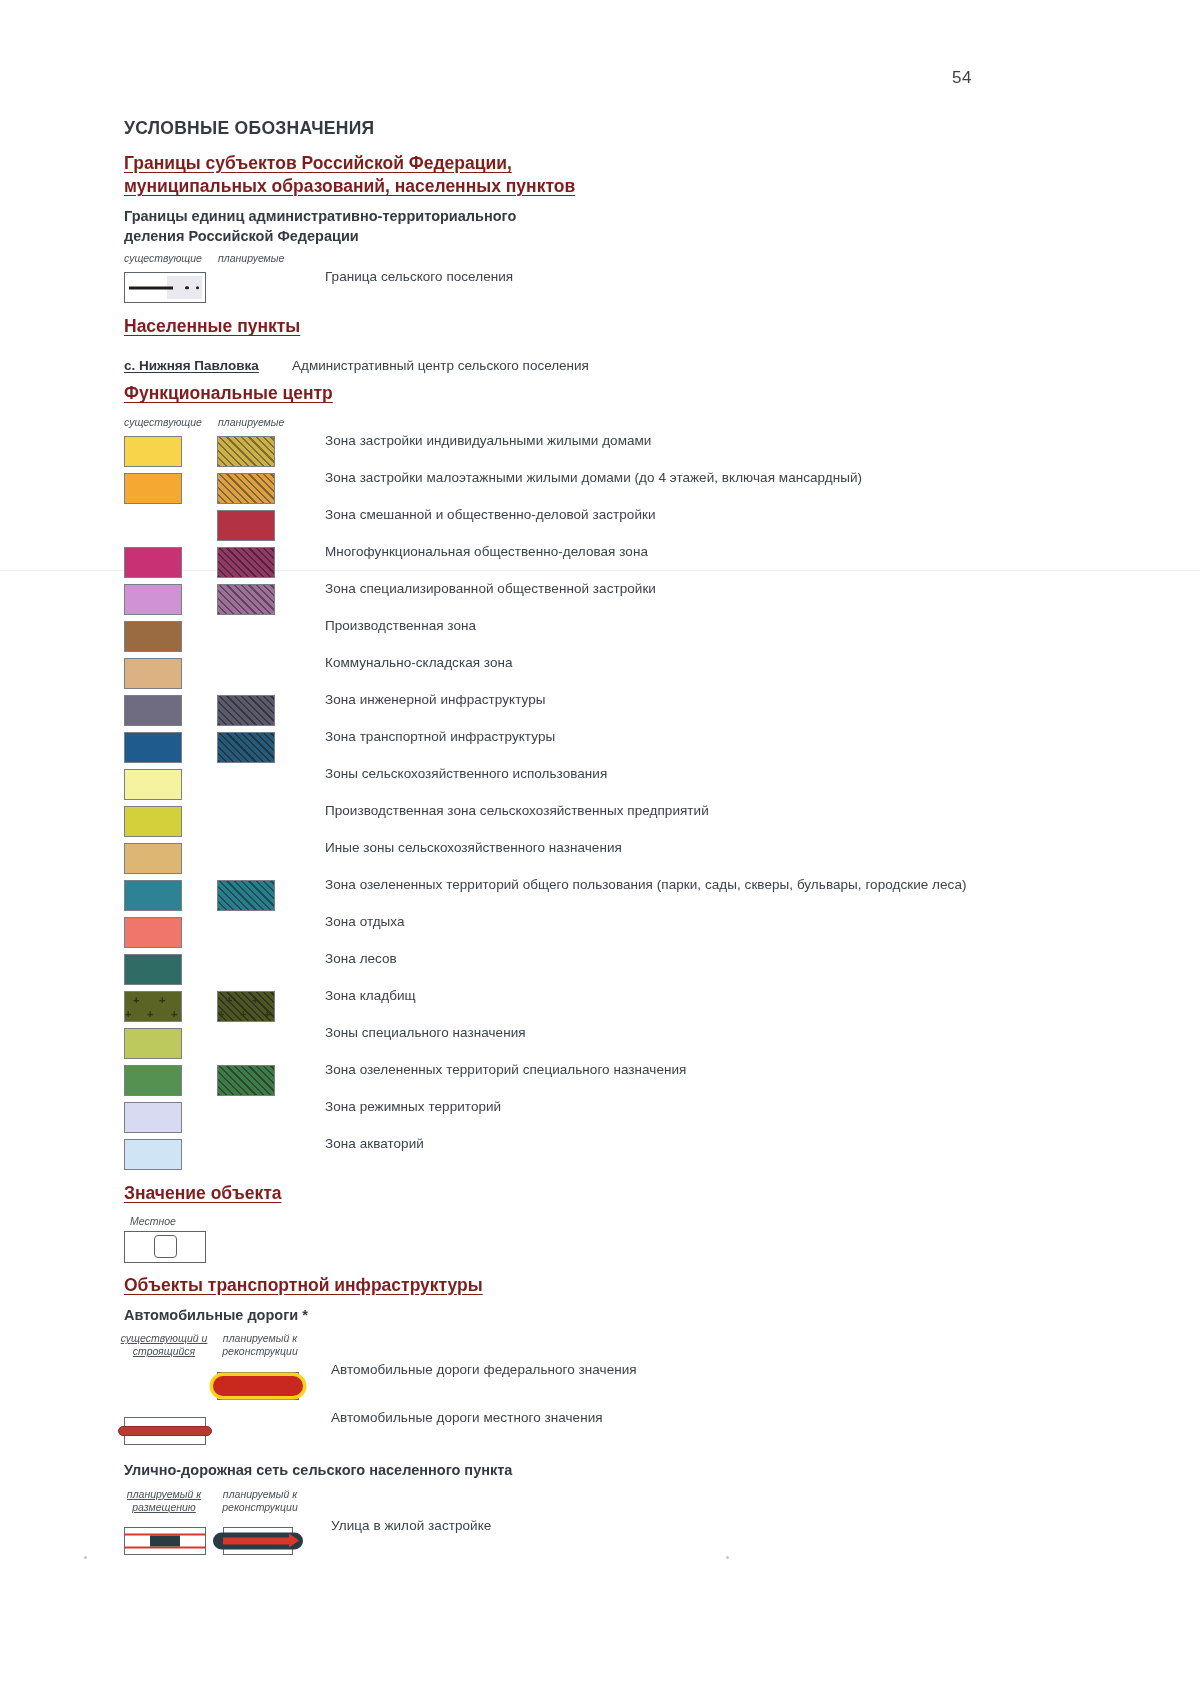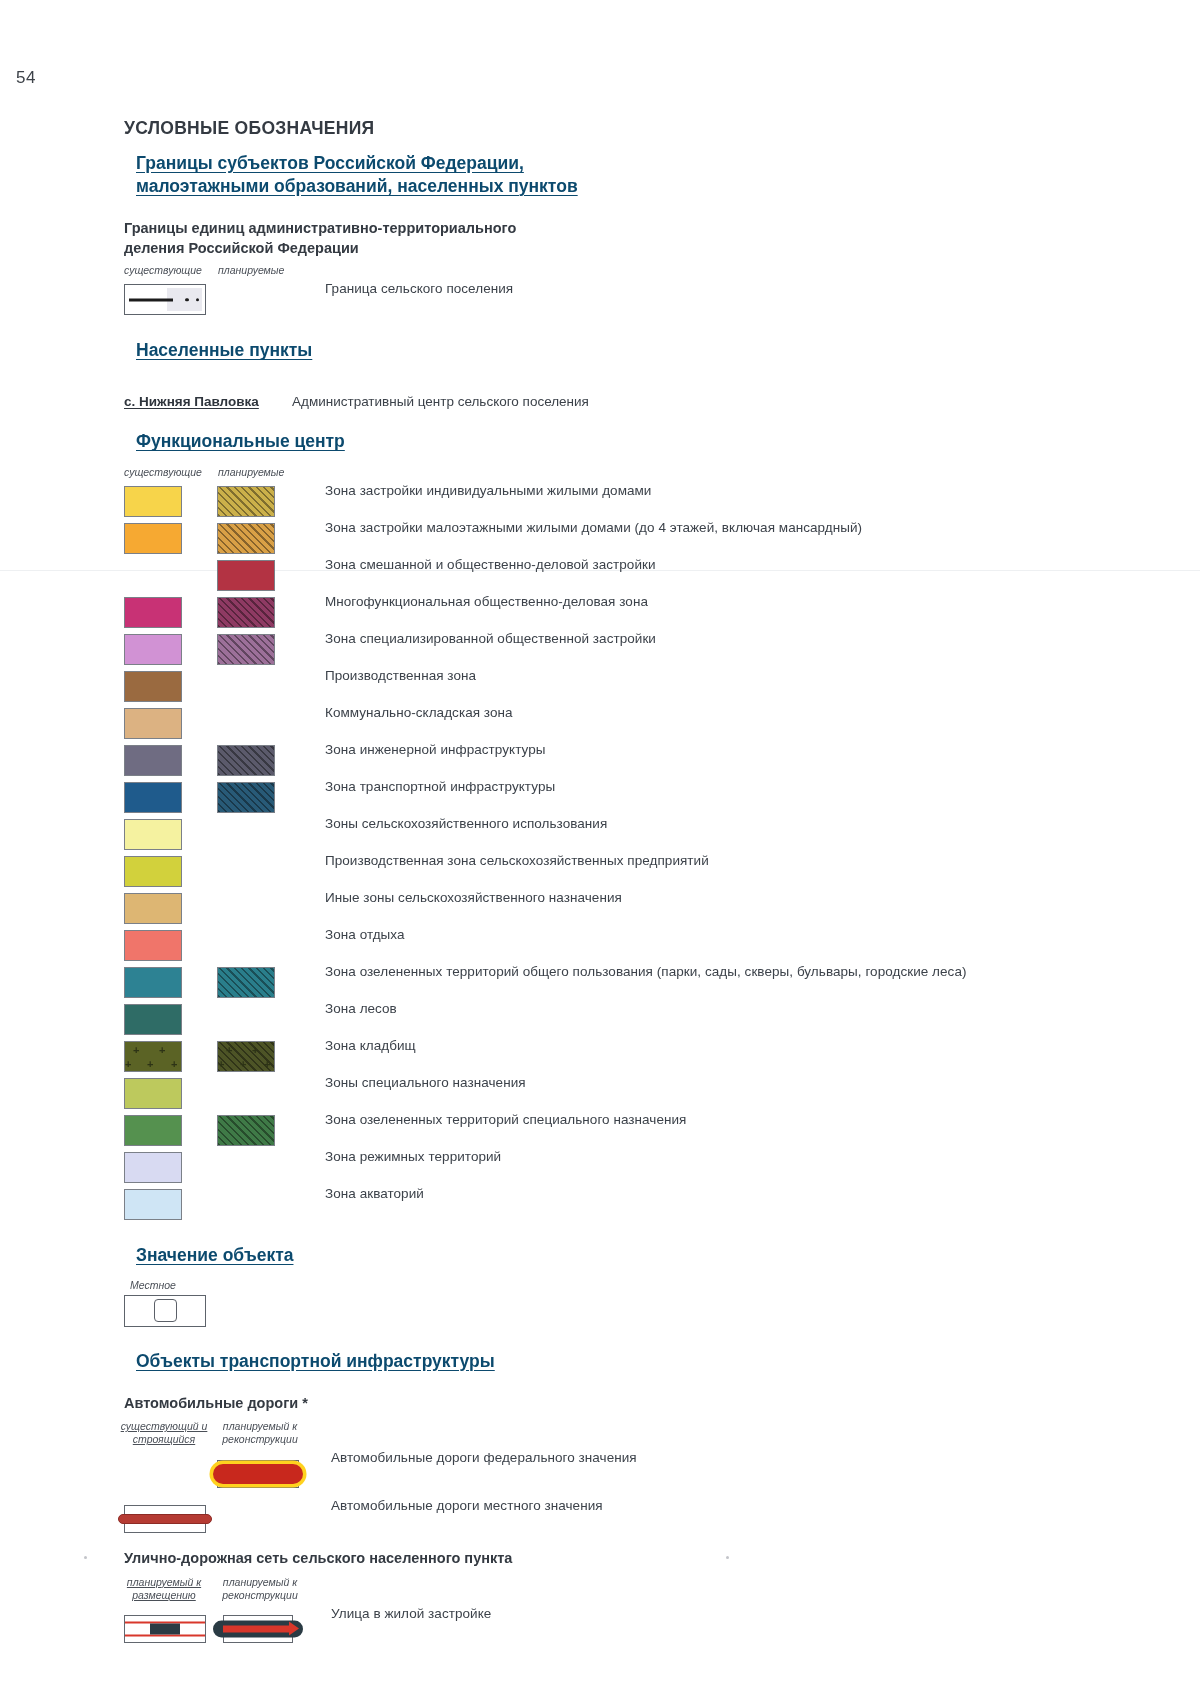--- a/index.html
+++ b/index.html
@@ -16,23 +16,23 @@
     color: #3a3f47;
     overflow: hidden;
   }
   .page {
     position: absolute;
     inset: 0;
   }
   .page-number {
     position: absolute;
     top: 68px;
-    left: 16px;
+    left: 0;
     width: 972px;
-    text-align: left;
+    text-align: right;
     font-size: 17px;
     color: #3d4249;
     letter-spacing: .5px;
   }
 
   .content {
     position: absolute;
     left: 124px;
     top: 118px;
     width: 1010px;
@@ -42,25 +42,25 @@
   .h-main {
     font-size: 17.5px;
     font-weight: bold;
     color: #343a42;
     letter-spacing: .3px;
     margin: 0 0 13px 0;
   }
   .h-section {
     font-size: 17.5px;
     font-weight: bold;
-    color: #0c4a6e;
+    color: #7f1d1d;
     text-decoration: underline;
     text-underline-offset: 3px;
     line-height: 1.32;
-    margin: 12px;
+    margin: 0;
   }
   .h-sub {
     font-size: 14.5px;
     font-weight: bold;
     color: #343a42;
     line-height: 1.35;
     margin: 0;
   }
   .col-heads {
     position: relative;
@@ -348,21 +348,21 @@
   <div class="corner-dot" style="left:726px; top:1556px;"></div>
 
   <div class="page-number">54</div>
 
   <div class="content">
 
     <div class="h-main">УСЛОВНЫЕ ОБОЗНАЧЕНИЯ</div>
 
     <div class="h-section">
       <span>Границы субъектов Российской Федерации,</span><br>
-      <span>малоэтажными образований, населенных пунктов</span>
+      <span>муниципальных образований, населенных пунктов</span>
     </div>
 
     <div class="spacer-s"></div>
 
     <div class="h-sub">
       <span>Границы единиц административно-территориального</span><br>
       <span>деления Российской Федерации</span>
     </div>
 
     <div class="col-heads">
@@ -510,35 +510,35 @@
         </div>
         <div class="row">
           <div class="cellA">
             <div class="sw" style="background: rgb(221, 182, 115);"></div>
           </div>
           <div class="cellB"></div>
           <div class="row-label">Иные зоны сельскохозяйственного назначения</div>
         </div>
         <div class="row">
           <div class="cellA">
-            <div class="sw" style="background: rgb(240, 117, 106);"></div>
-          </div>
-          <div class="cellB"></div>
-          <div class="row-label">Зона отдыха</div>
-        </div>
-        <div class="row">
-          <div class="cellA">
             <div class="sw" style="background: rgb(45, 130, 147);"></div>
           </div>
           <div class="cellB">
             <div class="sw" style="background: rgb(42, 126, 139);">
               <div class="hatch" style="background: repeating-linear-gradient(45deg, rgb(26, 78, 86) 0px, rgb(26, 78, 86) 1.6px, rgba(255, 255, 255, 0) 1.6px, rgba(255, 255, 255, 0) 5.2px);"></div>
             </div>
           </div>
           <div class="row-label">Зона озелененных территорий общего пользования (парки, сады, скверы, бульвары, городские леса)</div>
+        </div>
+        <div class="row">
+          <div class="cellA">
+            <div class="sw" style="background: rgb(240, 117, 106);"></div>
+          </div>
+          <div class="cellB"></div>
+          <div class="row-label">Зона отдыха</div>
         </div>
         <div class="row">
           <div class="cellA">
             <div class="sw" style="background: rgb(47, 108, 102);"></div>
           </div>
           <div class="cellB"></div>
           <div class="row-label">Зона лесов</div>
         </div>
         <div class="row">
           <div class="cellA">

